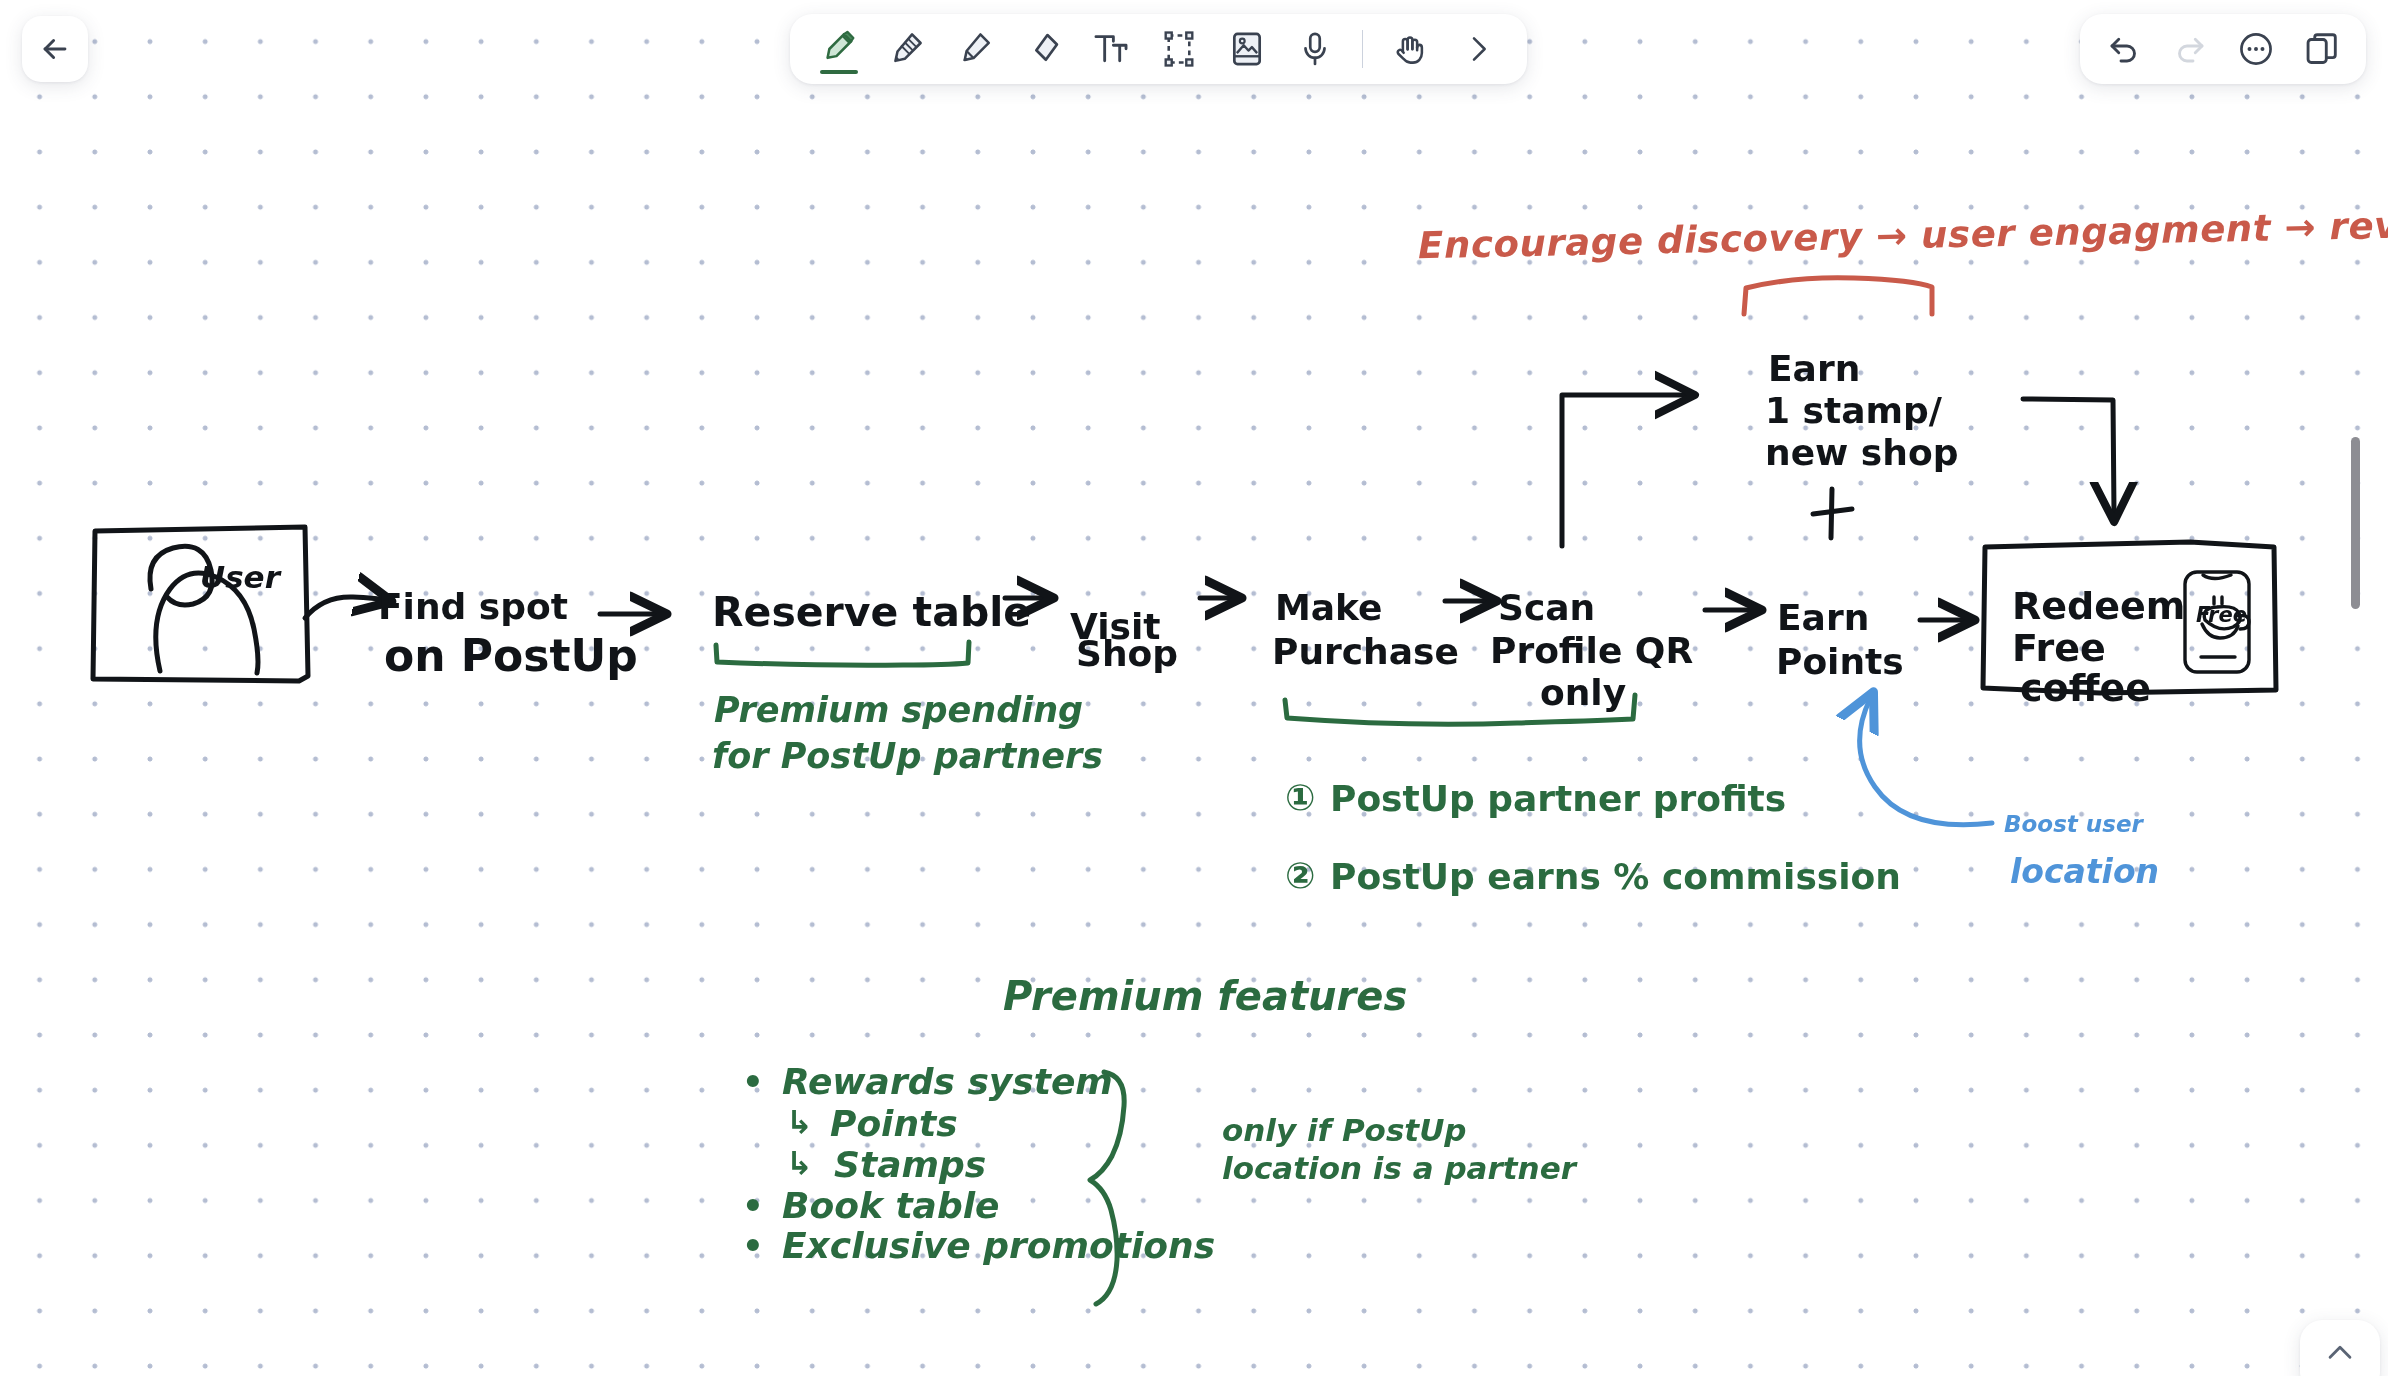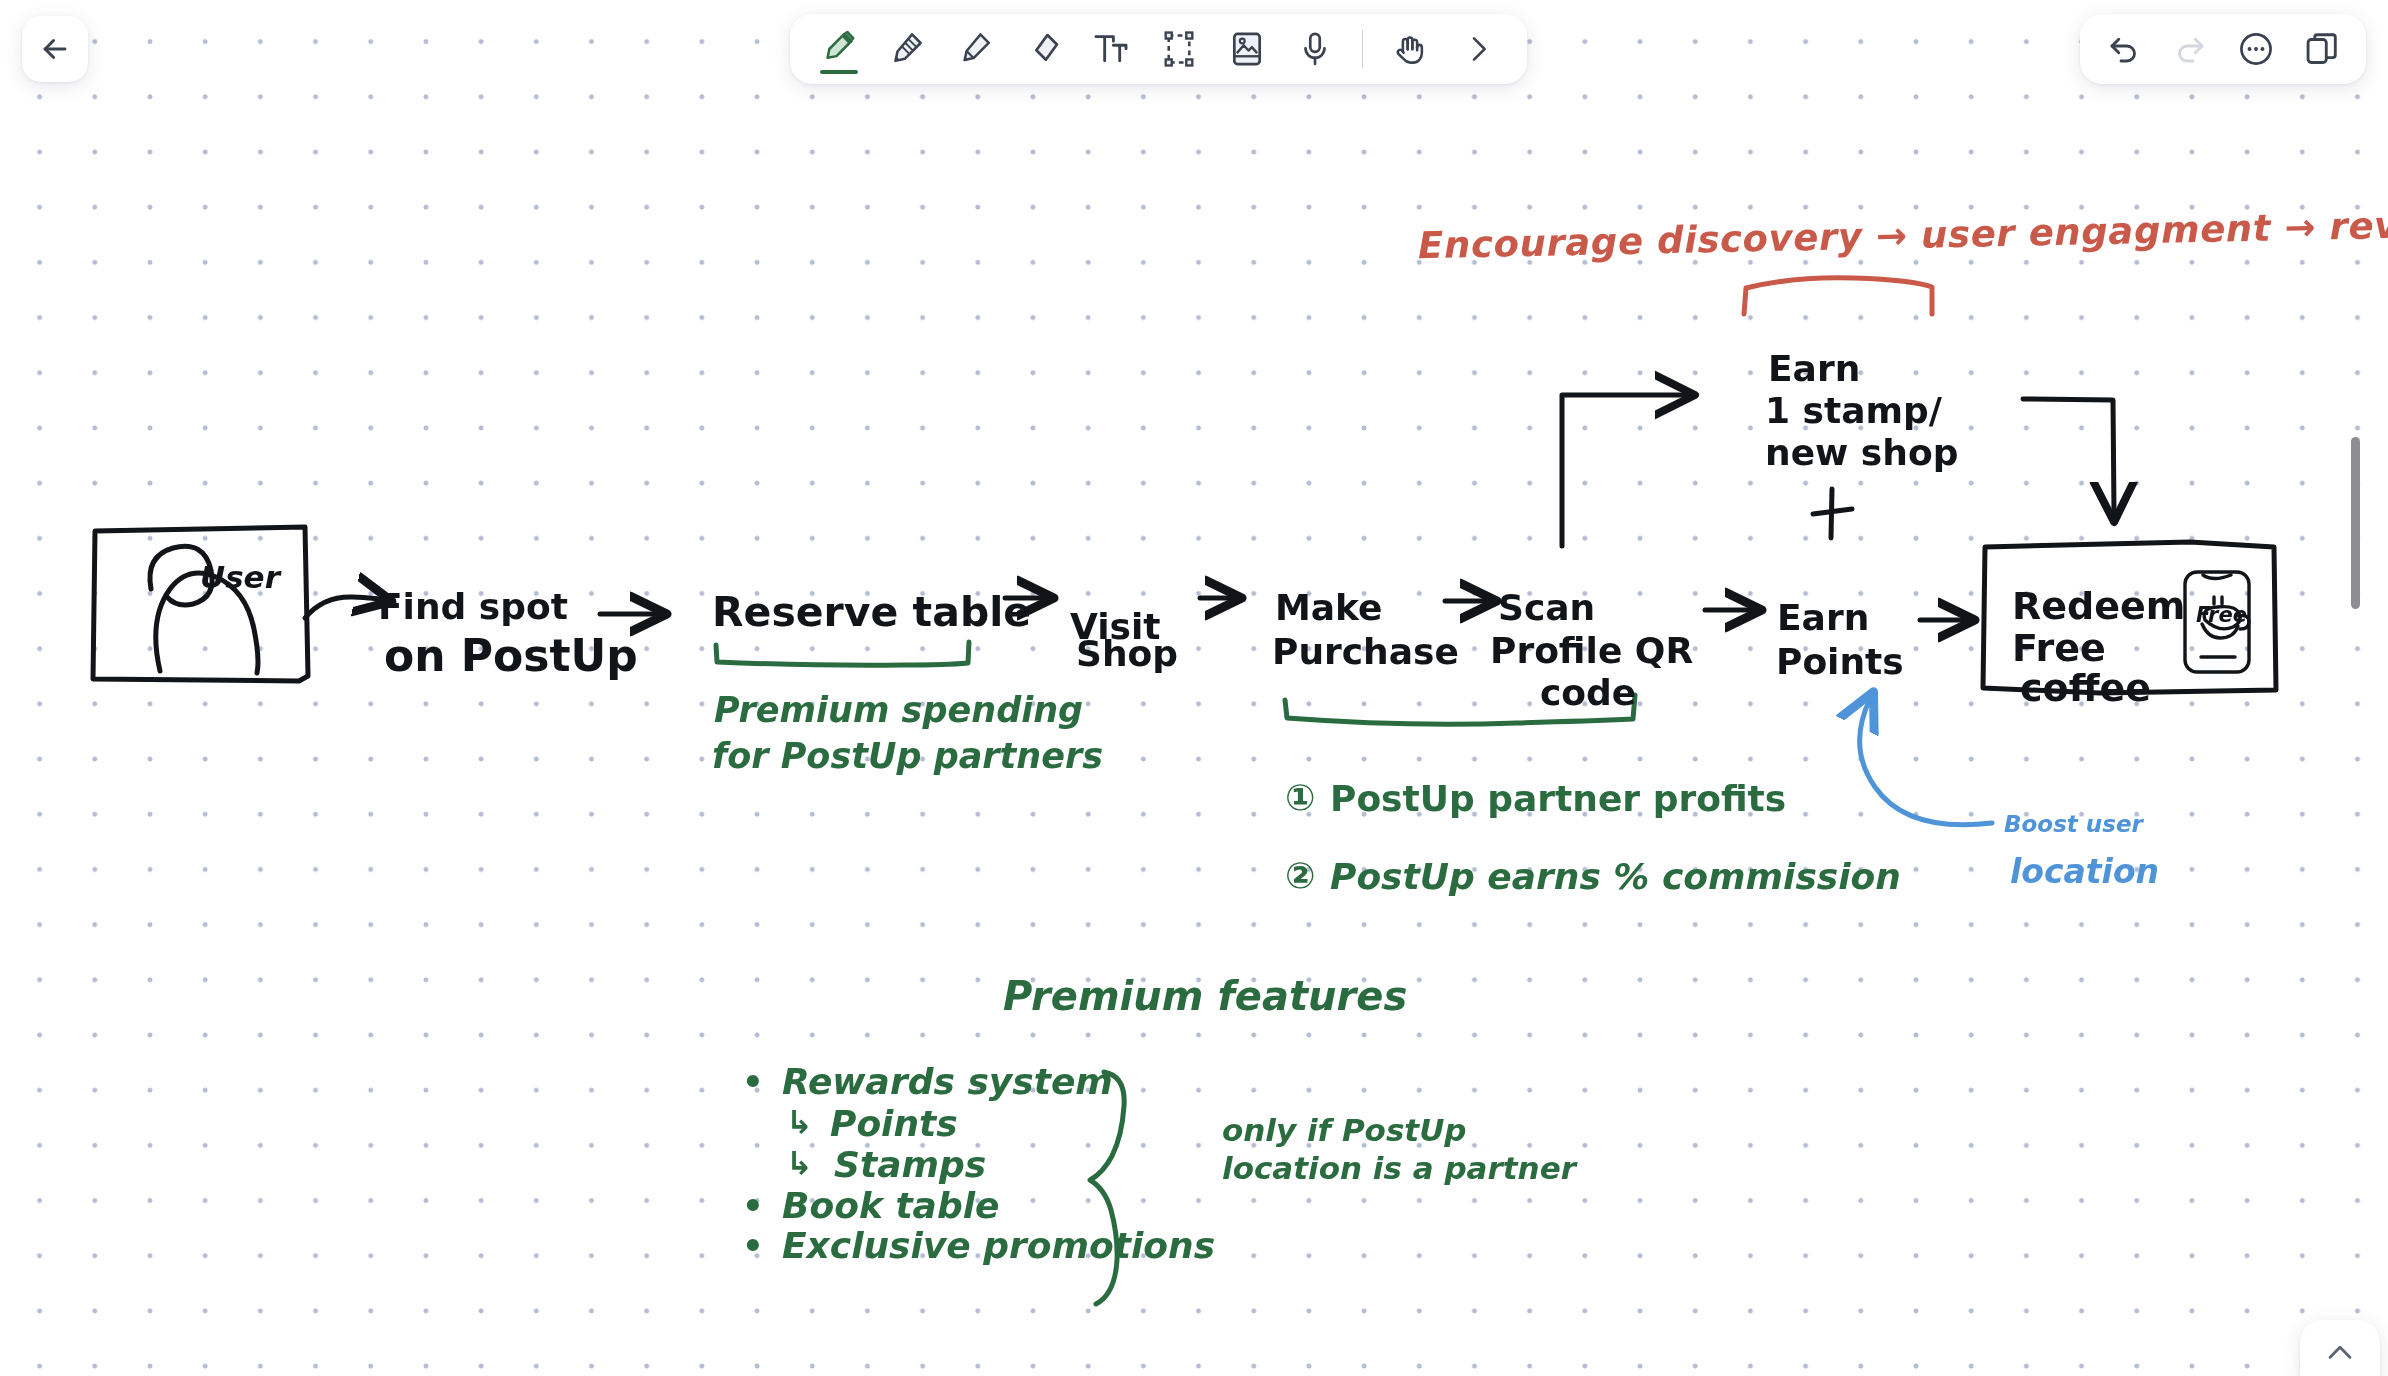--- a/index.html
+++ b/index.html
@@ -242,21 +242,21 @@
     <div class="hw hw-black" style="left:712px; top:574px; font-size:41px;">Reserve table</div>
 
     <div class="hw hw-black" style="left:1070px; top:592px; font-size:36px;">Visit</div>
     <div class="hw hw-black" style="left:1076px; top:619px; font-size:36px;">Shop</div>
 
     <div class="hw hw-black" style="left:1275px; top:573px; font-size:36px;">Make</div>
     <div class="hw hw-black" style="left:1272px; top:617px; font-size:36px;">Purchase</div>
 
     <div class="hw hw-black" style="left:1498px; top:573px; font-size:36px;">Scan</div>
     <div class="hw hw-black" style="left:1490px; top:616px; font-size:36px;">Profile QR</div>
-    <div class="hw hw-black" style="left:1540px; top:658px; font-size:36px;">code</div>
+    <div class="hw hw-black" style="left:1540px; top:658px; font-size:36px;">only</div>
 
     <div class="hw hw-black" style="left:1777px; top:583px; font-size:36px;">Earn</div>
     <div class="hw hw-black" style="left:1776px; top:627px; font-size:36px;">Points</div>
 
     <div class="hw hw-black" style="left:1768px; top:334px; font-size:36px;">Earn</div>
     <div class="hw hw-black" style="left:1765px; top:376px; font-size:36px;">1 stamp/</div>
     <div class="hw hw-black" style="left:1765px; top:418px; font-size:36px;">new shop</div>
 
     <div class="hw hw-black" style="left:2012px; top:570px; font-size:38px;">Redeem</div>
     <div class="hw hw-black" style="left:2012px; top:612px; font-size:38px;">Free</div>
@@ -264,21 +264,21 @@
 
     <div class="hw hw-black" style="left:2196px; top:588px; font-size:21px; font-style:italic;">Free</div>
 
     <div class="hw hw-green" style="left:714px; top:692px; font-size:35px; font-style:italic;">Premium spending</div>
     <div class="hw hw-green" style="left:712px; top:738px; font-size:35px; font-style:italic;">for PostUp partners</div>
 
     <div class="hw hw-green" style="left:1285px; top:779px; font-size:36px;">①</div>
     <div class="hw hw-green" style="left:1330px; top:780px; font-size:36px; ">PostUp partner profits</div>
 
     <div class="hw hw-green" style="left:1285px; top:857px; font-size:36px;">②</div>
-    <div class="hw hw-green" style="left:1330px; top:858px; font-size:36px; font-style:italic;">PostUp earns % commission</div>
+    <div class="hw hw-green" style="left:1330px; top:858px; font-size:36px; ">PostUp earns % commission</div>
 
     <div class="hw hw-blue" style="left:2004px; top:812px; font-size:23px; font-style:italic;">Boost user</div>
     <div class="hw hw-blue" style="left:2010px; top:854px; font-size:33px; font-style:italic;">location</div>
 
     <div class="hw hw-green" style="left:1003px; top:975px; font-size:40px; font-style:italic;">Premium features</div>
 
     <div class="hw hw-green" style="left:742px; top:1064px; font-size:34px;">•</div>
     <div class="hw hw-green" style="left:782px; top:1063px; font-size:36px; font-style:italic;">Rewards system</div>
 
     <div class="hw hw-green" style="left:786px; top:1105px; font-size:32px;">↳</div>

